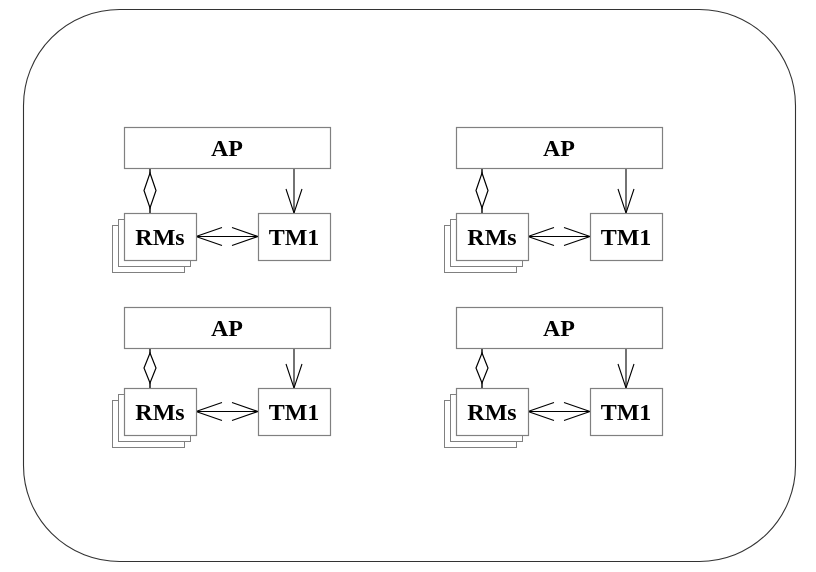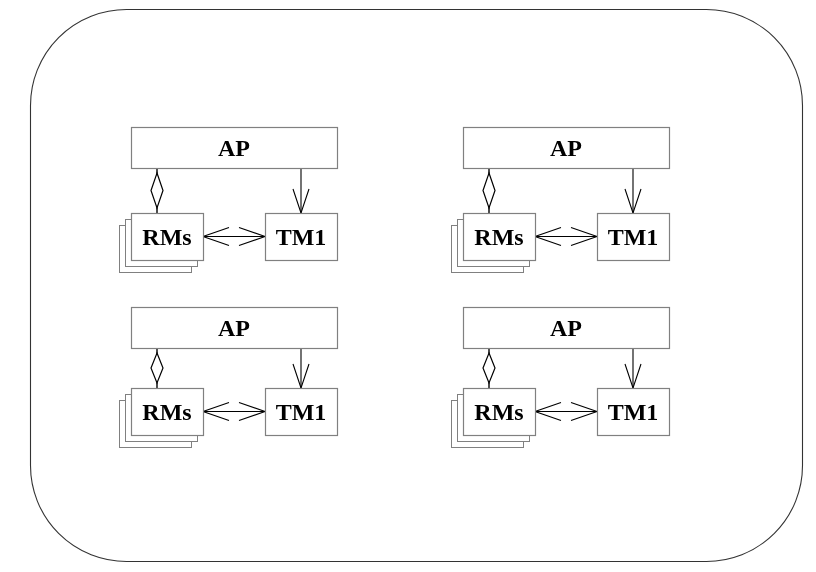--- a/index.html
+++ b/index.html
@@ -1,18 +1,18 @@
 <!DOCTYPE html>
 <html><head>
 <meta charset="utf-8">
 <style>
   html,body{margin:0;padding:0;background:#ffffff;}
   body{width:816px;height:572px;position:relative;overflow:hidden;
        font-family:"Liberation Serif","DejaVu Serif",serif;}
-  #stage{position:absolute;left:0;top:0;width:768px;height:572px;margin-left:7px;}
+  #stage{position:absolute;left:0;top:0;width:768px;height:572px;}
   svg.layer{position:absolute;left:0;top:0;width:816px;height:572px;overflow:visible;}
 </style>
 </head>
 <body>
 
 <div id="stage">
   <svg class="layer" id="svg-root" viewBox="0 0 816 572" xmlns="http://www.w3.org/2000/svg">
       <rect x="23.5" y="9.5" width="772" height="552" rx="96" ry="96" fill="#ffffff" stroke="#333333" stroke-width="1.1"></rect>
       <g>
         <g>

